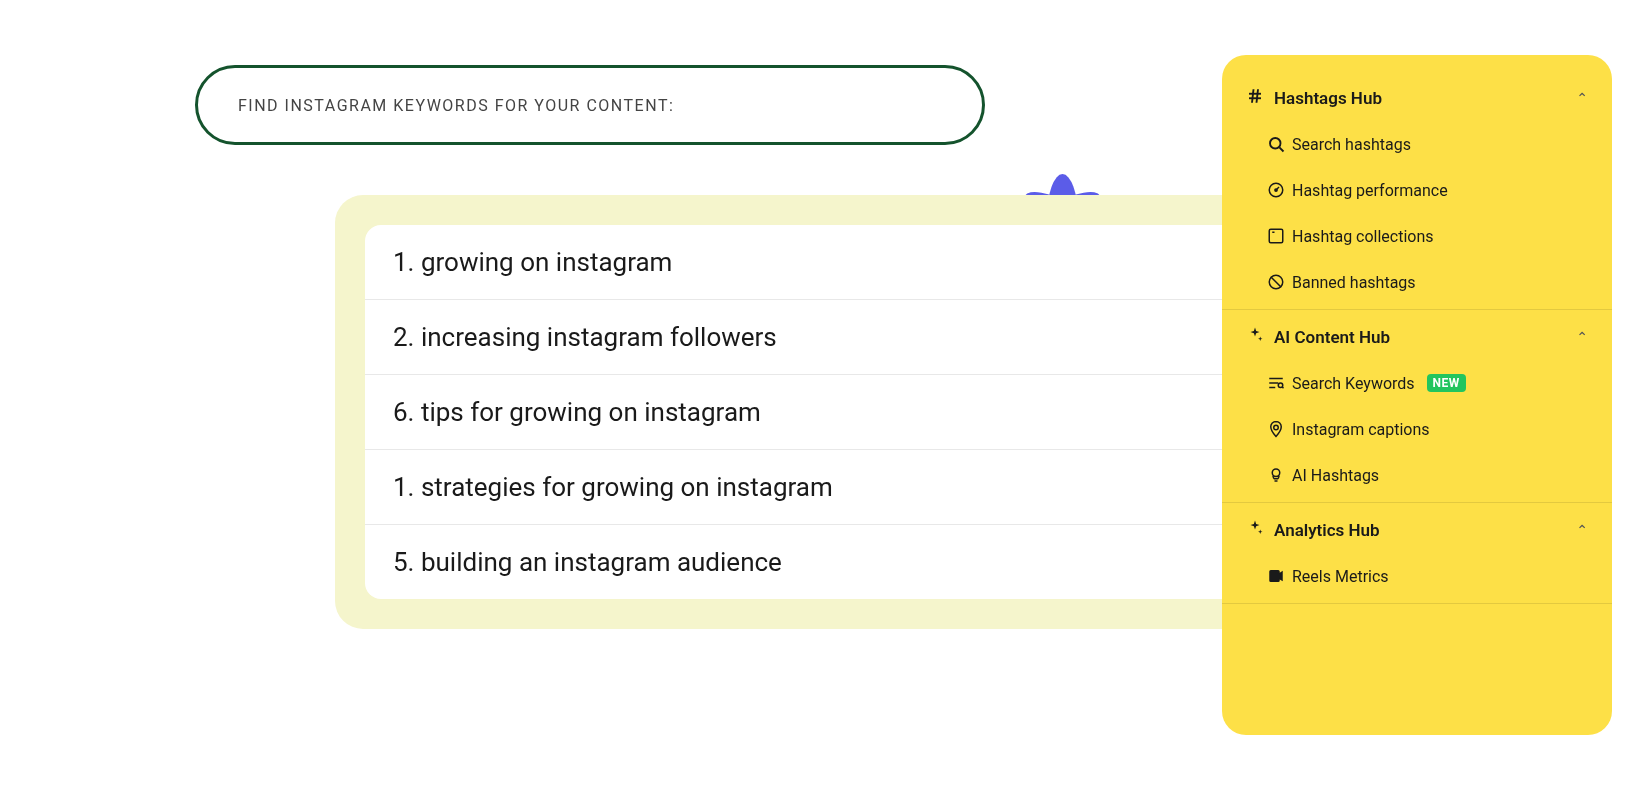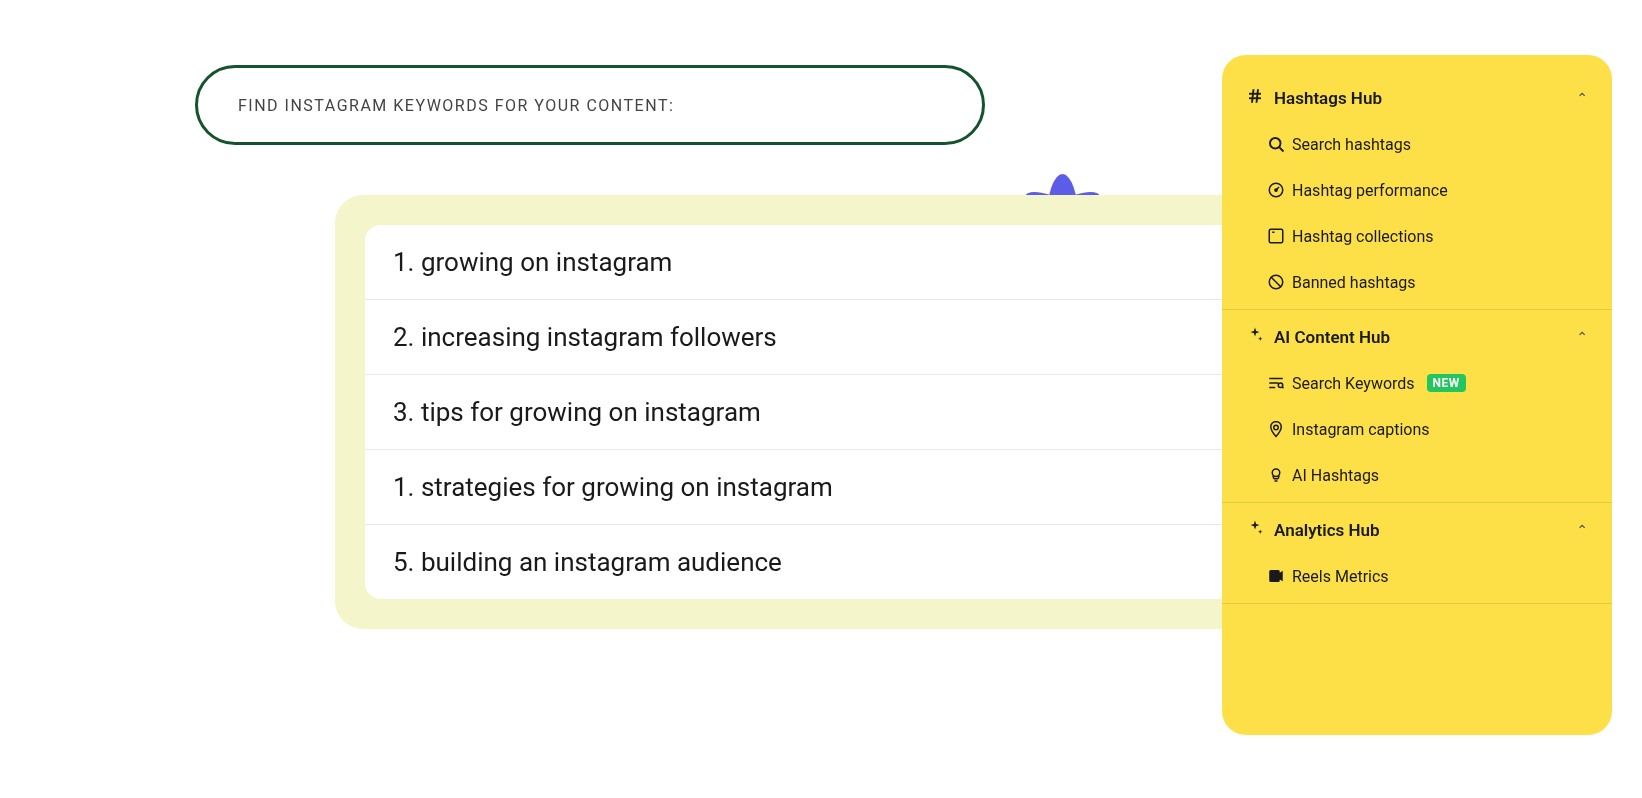--- a/index.html
+++ b/index.html
@@ -170,21 +170,21 @@
     <ellipse cx="50" cy="50" rx="10" ry="28"></ellipse>
     <ellipse cx="50" cy="50" rx="10" ry="28" transform="rotate(60 50 50)"></ellipse>
     <ellipse cx="50" cy="50" rx="10" ry="28" transform="rotate(120 50 50)"></ellipse>
   </g>
 </svg>
 
 <div class="results-card">
   <div class="results-list" id="results-list-container">
   <div class="result-item">1. growing on instagram</div>
       <div class="result-item">2. increasing instagram followers</div>
-      <div class="result-item">3. tips for growing on instagram</div>
+      <div class="result-item">6. tips for growing on instagram</div>
       <div class="result-item">1. strategies for growing on instagram</div>
       <div class="result-item">5. building an instagram audience</div>
     </div>
 </div>
 
 <div class="sidebar" id="sidebar-container">
 <div class="sidebar-section-header">
       <div class="sidebar-section-header-left">
         <span><svg viewBox="0 0 24 24" fill="none" stroke="currentColor" stroke-width="2.5">
             <line x1="4" y1="9" x2="20" y2="9"></line>

